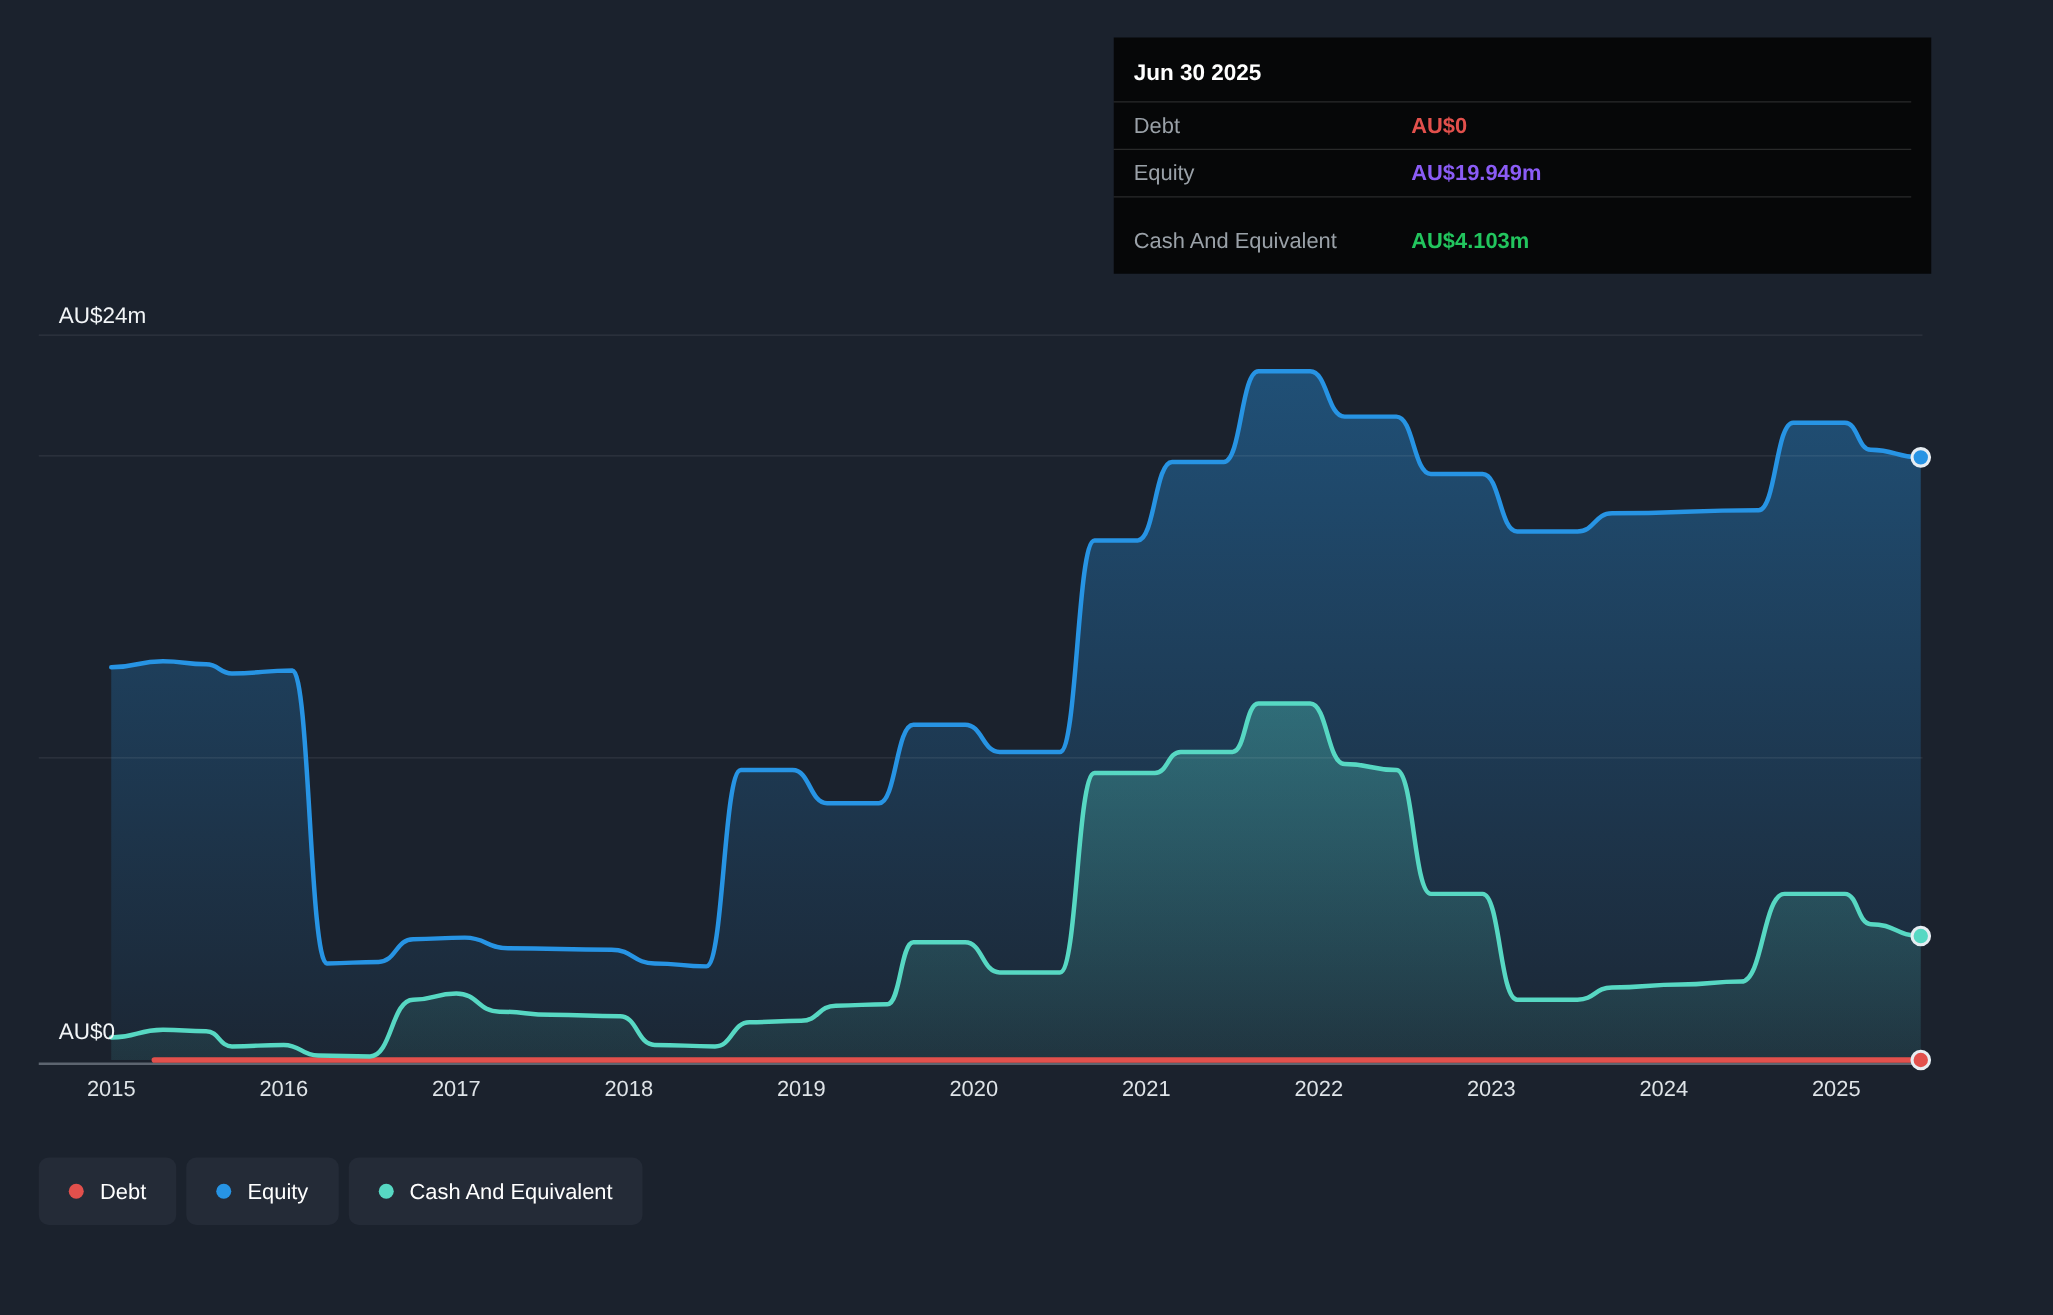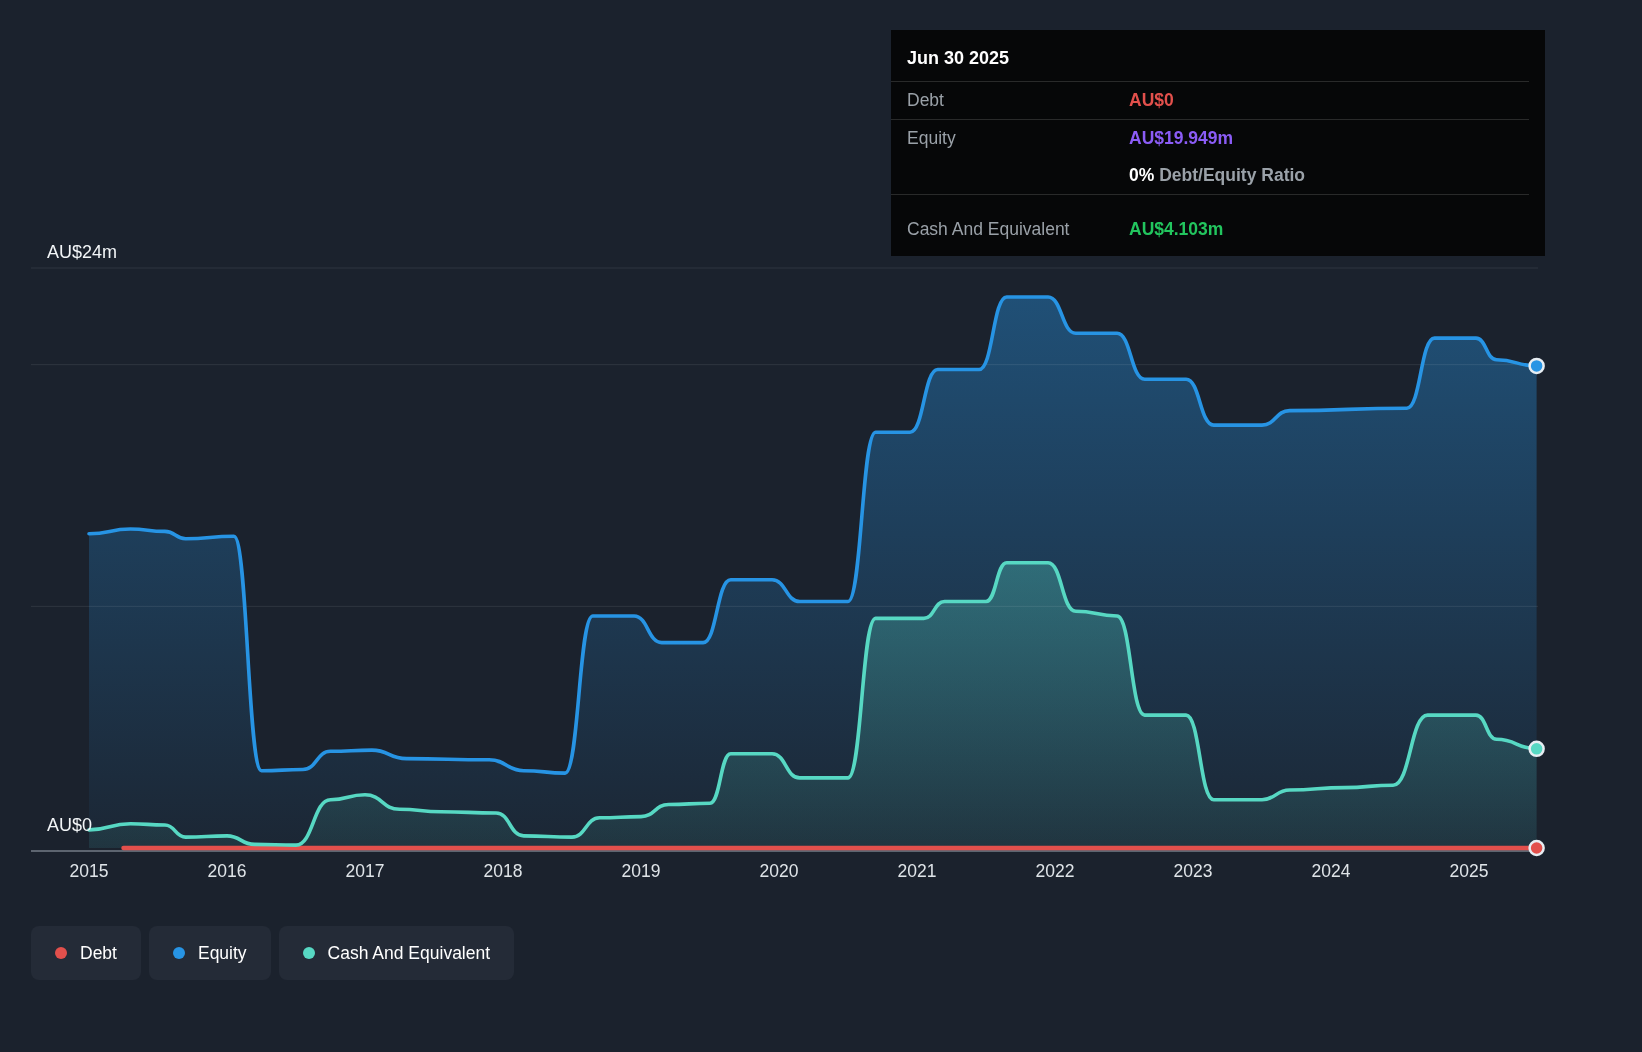--- a/index.html
+++ b/index.html
@@ -85,24 +85,20 @@
     <div class="tt-row tt-border">
       <span class="tt-label">Debt</span>
       <span class="tt-value" style="color: rgb(226, 80, 76);">AU$0</span>
     </div>
 
     <div class="tt-row tt-border">
       <span class="tt-label">Equity</span>
       <span class="tt-value" style="color: #8b5cf6;">AU$19.949m</span>
     </div>
 
-    <div class="tt-row">
-      <span class="tt-label"></span>
-      <span class="tt-value"><span class="tt-ratio-bold">0%</span>&nbsp;<span class="tt-ratio-rest">Debt/Equity Ratio</span></span>
-    </div>
 
     <div class="tt-row tt-border">
       <span class="tt-label">Cash And Equivalent</span>
       <span class="tt-value" style="color: #22c55e; margin-top: 16px;">AU$4.103m</span>
     </div>
   </div>
 
   <div class="legend">
     <div class="pill">
       <span class="dot" style="background: rgb(226, 80, 76);"></span>

